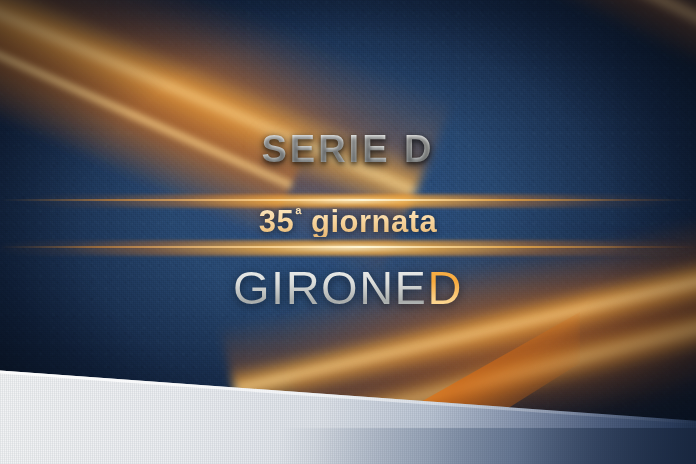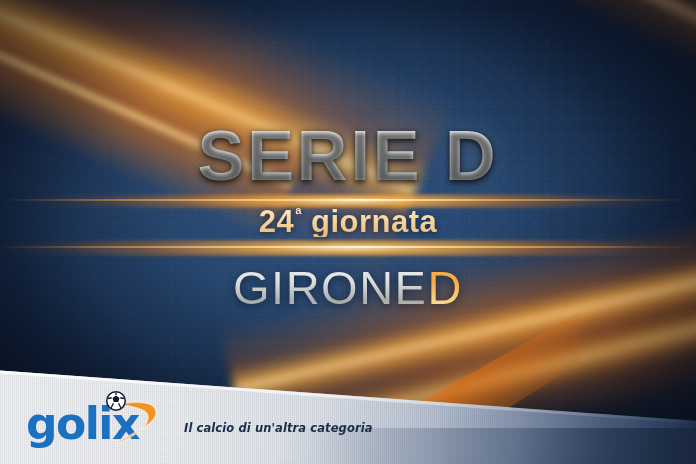--- a/index.html
+++ b/index.html
@@ -262,25 +262,25 @@
   .headline {
     position: absolute;
     left: 0;
     top: 0;
     width: 100%;
     text-align: center;
     pointer-events: none;
   }
   .serie-d {
     position: absolute;
-    top: 121px;
+    top: 130px;
     left: 0;
     width: 100%;
     text-align: center;
-    font-size: 70px;
+    font-size: 38px;
     font-weight: bold;
     letter-spacing: 3px;
     color: #e9eae6;
     line-height: 1;
     text-shadow:
       0 2px 4px rgba(0,0,0,0.55),
       0 0 22px rgba(190,210,240,0.25);
     background: linear-gradient(to bottom, #fbfbf9 0%, #e9eae6 44%, #c9ccca 78%, #dcdedb 100%);
     -webkit-background-clip: text;
     background-clip: text;
@@ -408,48 +408,26 @@
   <div class="hline hline-a"></div>
   <div class="hline hline-a-core"></div>
   <div class="hline hline-b"></div>
   <div class="hline hline-b-core"></div>
 
   <div class="bg-vignette"></div>
 
   <div class="headline">
     <div class="serie-d">SERIE D</div>
 
-    <div class="giornata"><span>24</span><sup>ª</sup> <span>giornata</span></div>
+    <div class="giornata"><span>35</span><sup>ª</sup> <span>giornata</span></div>
 
     <div class="girone"><span class="word">GIRONE</span><span class="letter">D</span></div>
   </div>
 
   <div class="band">
     <div class="band-fill"></div>
     <div class="band-texture"></div>
     <div class="band-edge"></div>
     <div class="band-bottom-dark"></div>
   </div>
 
-  <div class="logo-block">
-    <div class="logo-mark">
-      <div class="logo-word">golix</div>
-
-      <svg class="logo-swoosh" viewBox="0 0 56 50">
-        <path d="M8 8 C30 4 48 6 46 18 C44 30 22 36 6 48 C26 40 38 30 38 21 C38 13 24 11 8 8 Z" fill="#f29222"></path>
-        <path d="M8 8 C30 4 48 6 46 18 C44 30 22 36 6 48 C26 40 38 30 38 21 C38 13 24 11 8 8 Z" fill="none" stroke="#ffffff" stroke-width="1.6" opacity="0.5"></path>
-      </svg>
-
-      <svg class="logo-ball" viewBox="0 0 40 40">
-        <circle cx="20" cy="20" r="18.5" fill="#ffffff" stroke="#12182a" stroke-width="3"></circle>
-        <polygon points="20,9 27,14 24.5,22 15.5,22 13,14" fill="#12182a"></polygon>
-        <path d="M20 3 L20 8" stroke="#12182a" stroke-width="2.6"></path>
-        <path d="M36 15 L28.5 13.5" stroke="#12182a" stroke-width="2.6"></path>
-        <path d="M4 15 L11.5 13.5" stroke="#12182a" stroke-width="2.6"></path>
-        <path d="M30 34 L25 24.5" stroke="#12182a" stroke-width="2.6"></path>
-        <path d="M10 34 L15 24.5" stroke="#12182a" stroke-width="2.6"></path>
-      </svg>
-    </div>
-
-    <div class="tagline">Il calcio di un'altra categoria</div>
-  </div>
 
 </div>
 
 </body></html>

